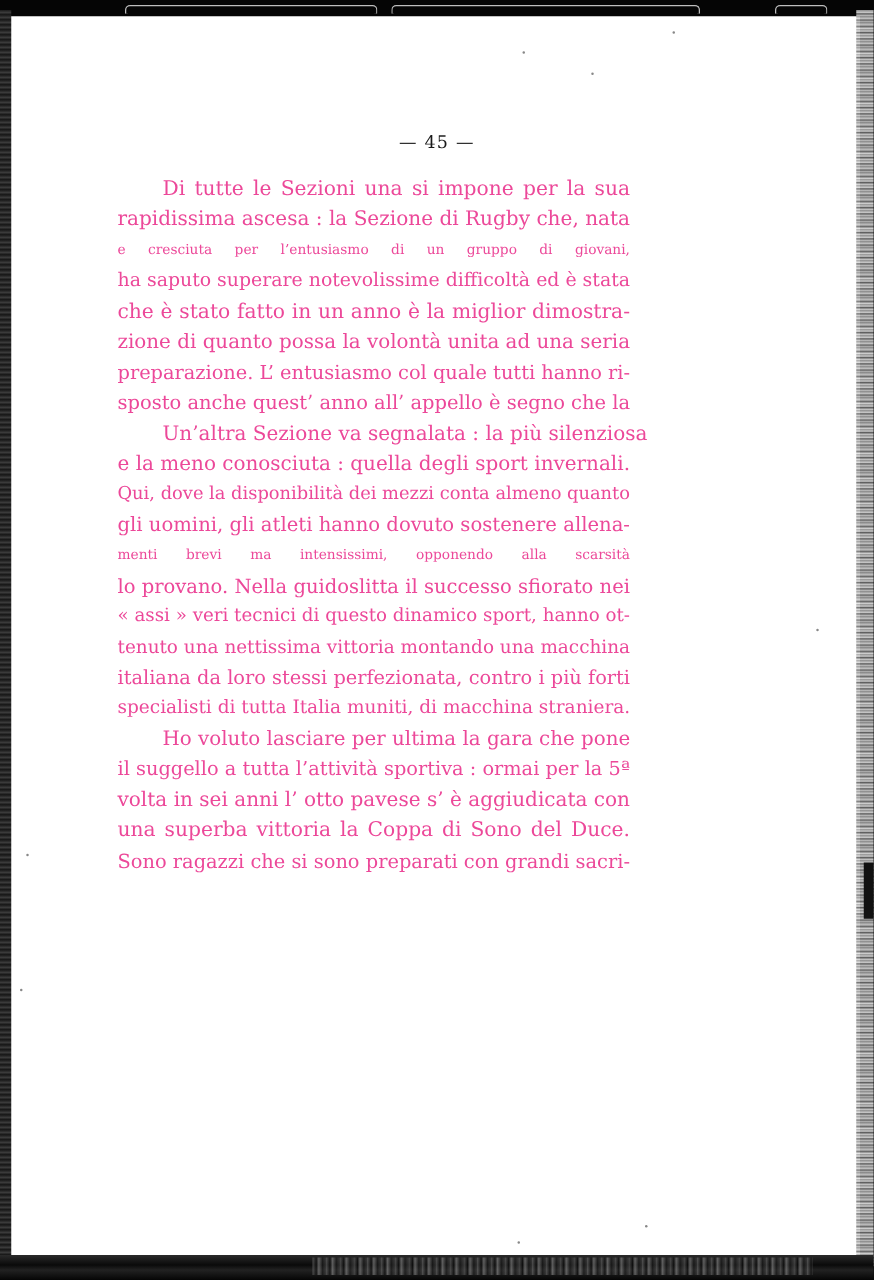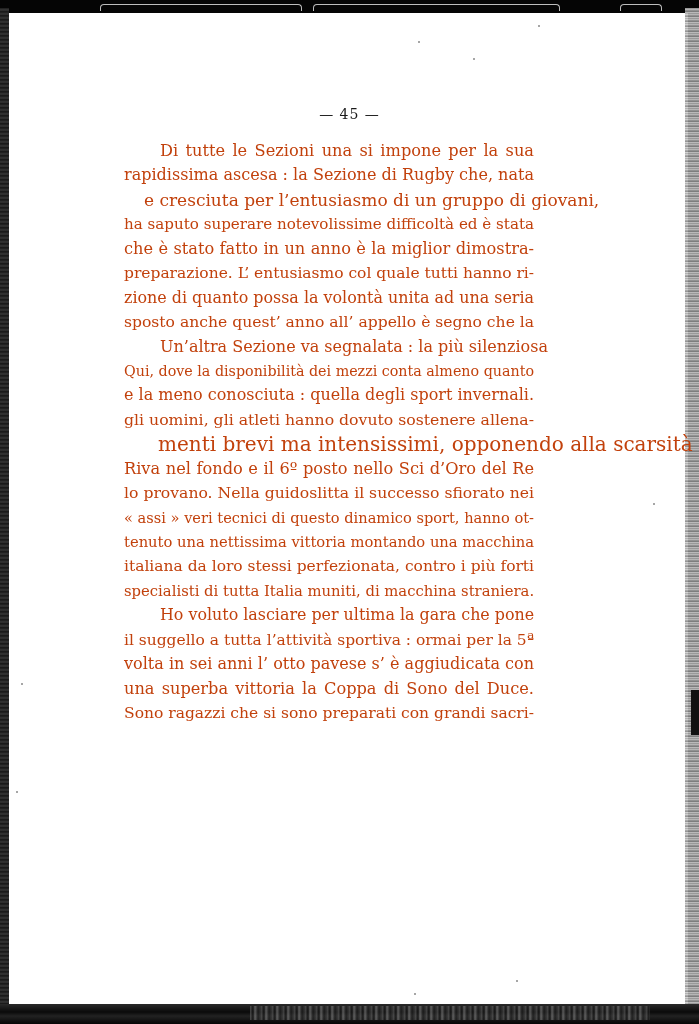--- a/index.html
+++ b/index.html
@@ -88,24 +88,24 @@
       left: 0;
       width: 699px;
       top: 106px;
       text-align: center;
       font-size: 14px;
       color: #1a1a1a;
       letter-spacing: 1px;
     }
     .text-block {
       position: absolute;
-      left: 124px;
+      left: 94px;
       top: 139px;
       width: 410px;
-      color: #c2410c;
+      color: #ec4899;
       font-size: 16.2px;
       line-height: 24.45px;
     }
     .line {
       display: block;
       white-space: nowrap;
       text-align: justify;
       text-align-last: justify;
       height: 24.45px;
     }
@@ -149,34 +149,33 @@
 <div class="bottom-edge">
   <div class="noise"></div>
 </div>
 
 <div class="page-number">— 45 —</div>
 
 <div class="text-block">
   <div>
     <span class="line indent" style="white-space: nowrap;">Di tutte le Sezioni una si impone per la sua</span>
     <span class="line" style="white-space: nowrap; transform-origin: left center; font-size: 16.0483px;">rapidissima ascesa : la Sezione di Rugby che, nata</span>
-    <span class="line" style="white-space: nowrap; transform-origin: left center; font-size: 17px; margin-left: 20px;">e cresciuta per l’entusiasmo di un gruppo di giovani,</span>
+    <span class="line" style="white-space: nowrap; transform-origin: left center; font-size: 11px;">e cresciuta per l’entusiasmo di un gruppo di giovani,</span>
     <span class="line" style="white-space: nowrap; transform-origin: left center; font-size: 15.1228px;">ha saputo superare notevolissime difficoltà ed è stata</span>
     <span class="line" style="white-space: nowrap;">che è stato fatto in un anno è la miglior dimostra-</span>
+    <span class="line" style="white-space: nowrap; transform-origin: left center; font-size: 15.9215px;">zione di quanto possa la volontà unita ad una seria</span>
     <span class="line" style="white-space: nowrap; transform-origin: left center; font-size: 15.4989px;">preparazione. L’ entusiasmo col quale tutti hanno ri-</span>
-    <span class="line" style="white-space: nowrap; transform-origin: left center; font-size: 15.9215px;">zione di quanto possa la volontà unita ad una seria</span>
     <span class="line" style="white-space: nowrap; transform-origin: left center; font-size: 15.5875px;">sposto anche quest’ anno all’ appello è segno che la</span>
   </div>
   <div>
     <span class="line indent" style="white-space: nowrap; transform-origin: left center; font-size: 16px;">Un’altra Sezione va segnalata : la più silenziosa</span>
+    <span class="line" style="white-space: nowrap; transform-origin: left center; font-size: 15.9826px;">e la meno conosciuta : quella degli sport invernali.</span>
     <span class="line" style="white-space: nowrap; transform-origin: left center; font-size: 14.2786px;">Qui, dove la disponibilità dei mezzi conta almeno quanto</span>
-    <span class="line" style="white-space: nowrap; transform-origin: left center; font-size: 15.9826px;">e la meno conosciuta : quella degli sport invernali.</span>
     <span class="line" style="white-space: nowrap; transform-origin: left center; font-size: 15.7021px;">gli uomini, gli atleti hanno dovuto sostenere allena-</span>
-    <span class="line" style="white-space: nowrap; transform-origin: left center; font-size: 20px; margin-left: 34px;">menti brevi ma intensissimi, opponendo alla scarsità</span>
-    <span class="line" style="white-space: nowrap;">Riva nel fondo e il 6º posto nello Sci d’Oro del Re</span>
+    <span class="line" style="white-space: nowrap; transform-origin: left center; font-size: 11px;">menti brevi ma intensissimi, opponendo alla scarsità</span>
     <span class="line" style="white-space: nowrap; transform-origin: left center; font-size: 15.6432px;">lo provano. Nella guidoslitta il successo sfiorato nei</span>
     <span class="line" style="white-space: nowrap; transform-origin: left center; font-size: 14.5988px;">« assi » veri tecnici di questo dinamico sport, hanno ot-</span>
     <span class="line" style="white-space: nowrap; transform-origin: left center; font-size: 14.7365px;">tenuto una nettissima vittoria montando una macchina</span>
     <span class="line" style="white-space: nowrap; transform-origin: left center; font-size: 15.4899px;">italiana da loro stessi perfezionata, contro i più forti</span>
     <span class="line" style="white-space: nowrap; transform-origin: left center; font-size: 14.8037px;">specialisti di tutta Italia muniti, di macchina straniera.</span>
   </div>
   <div>
     <span class="line indent" style="white-space: nowrap; transform-origin: left center; font-size: 15.8815px;">Ho voluto lasciare per ultima la gara che pone</span>
     <span class="line" style="white-space: nowrap; transform-origin: left center; font-size: 15.4797px;">il suggello a tutta l’attività sportiva : ormai per la 5ª</span>
     <span class="line" style="white-space: nowrap; transform-origin: left center; font-size: 16.038px;">volta in sei anni l’ otto pavese s’ è aggiudicata con</span>

